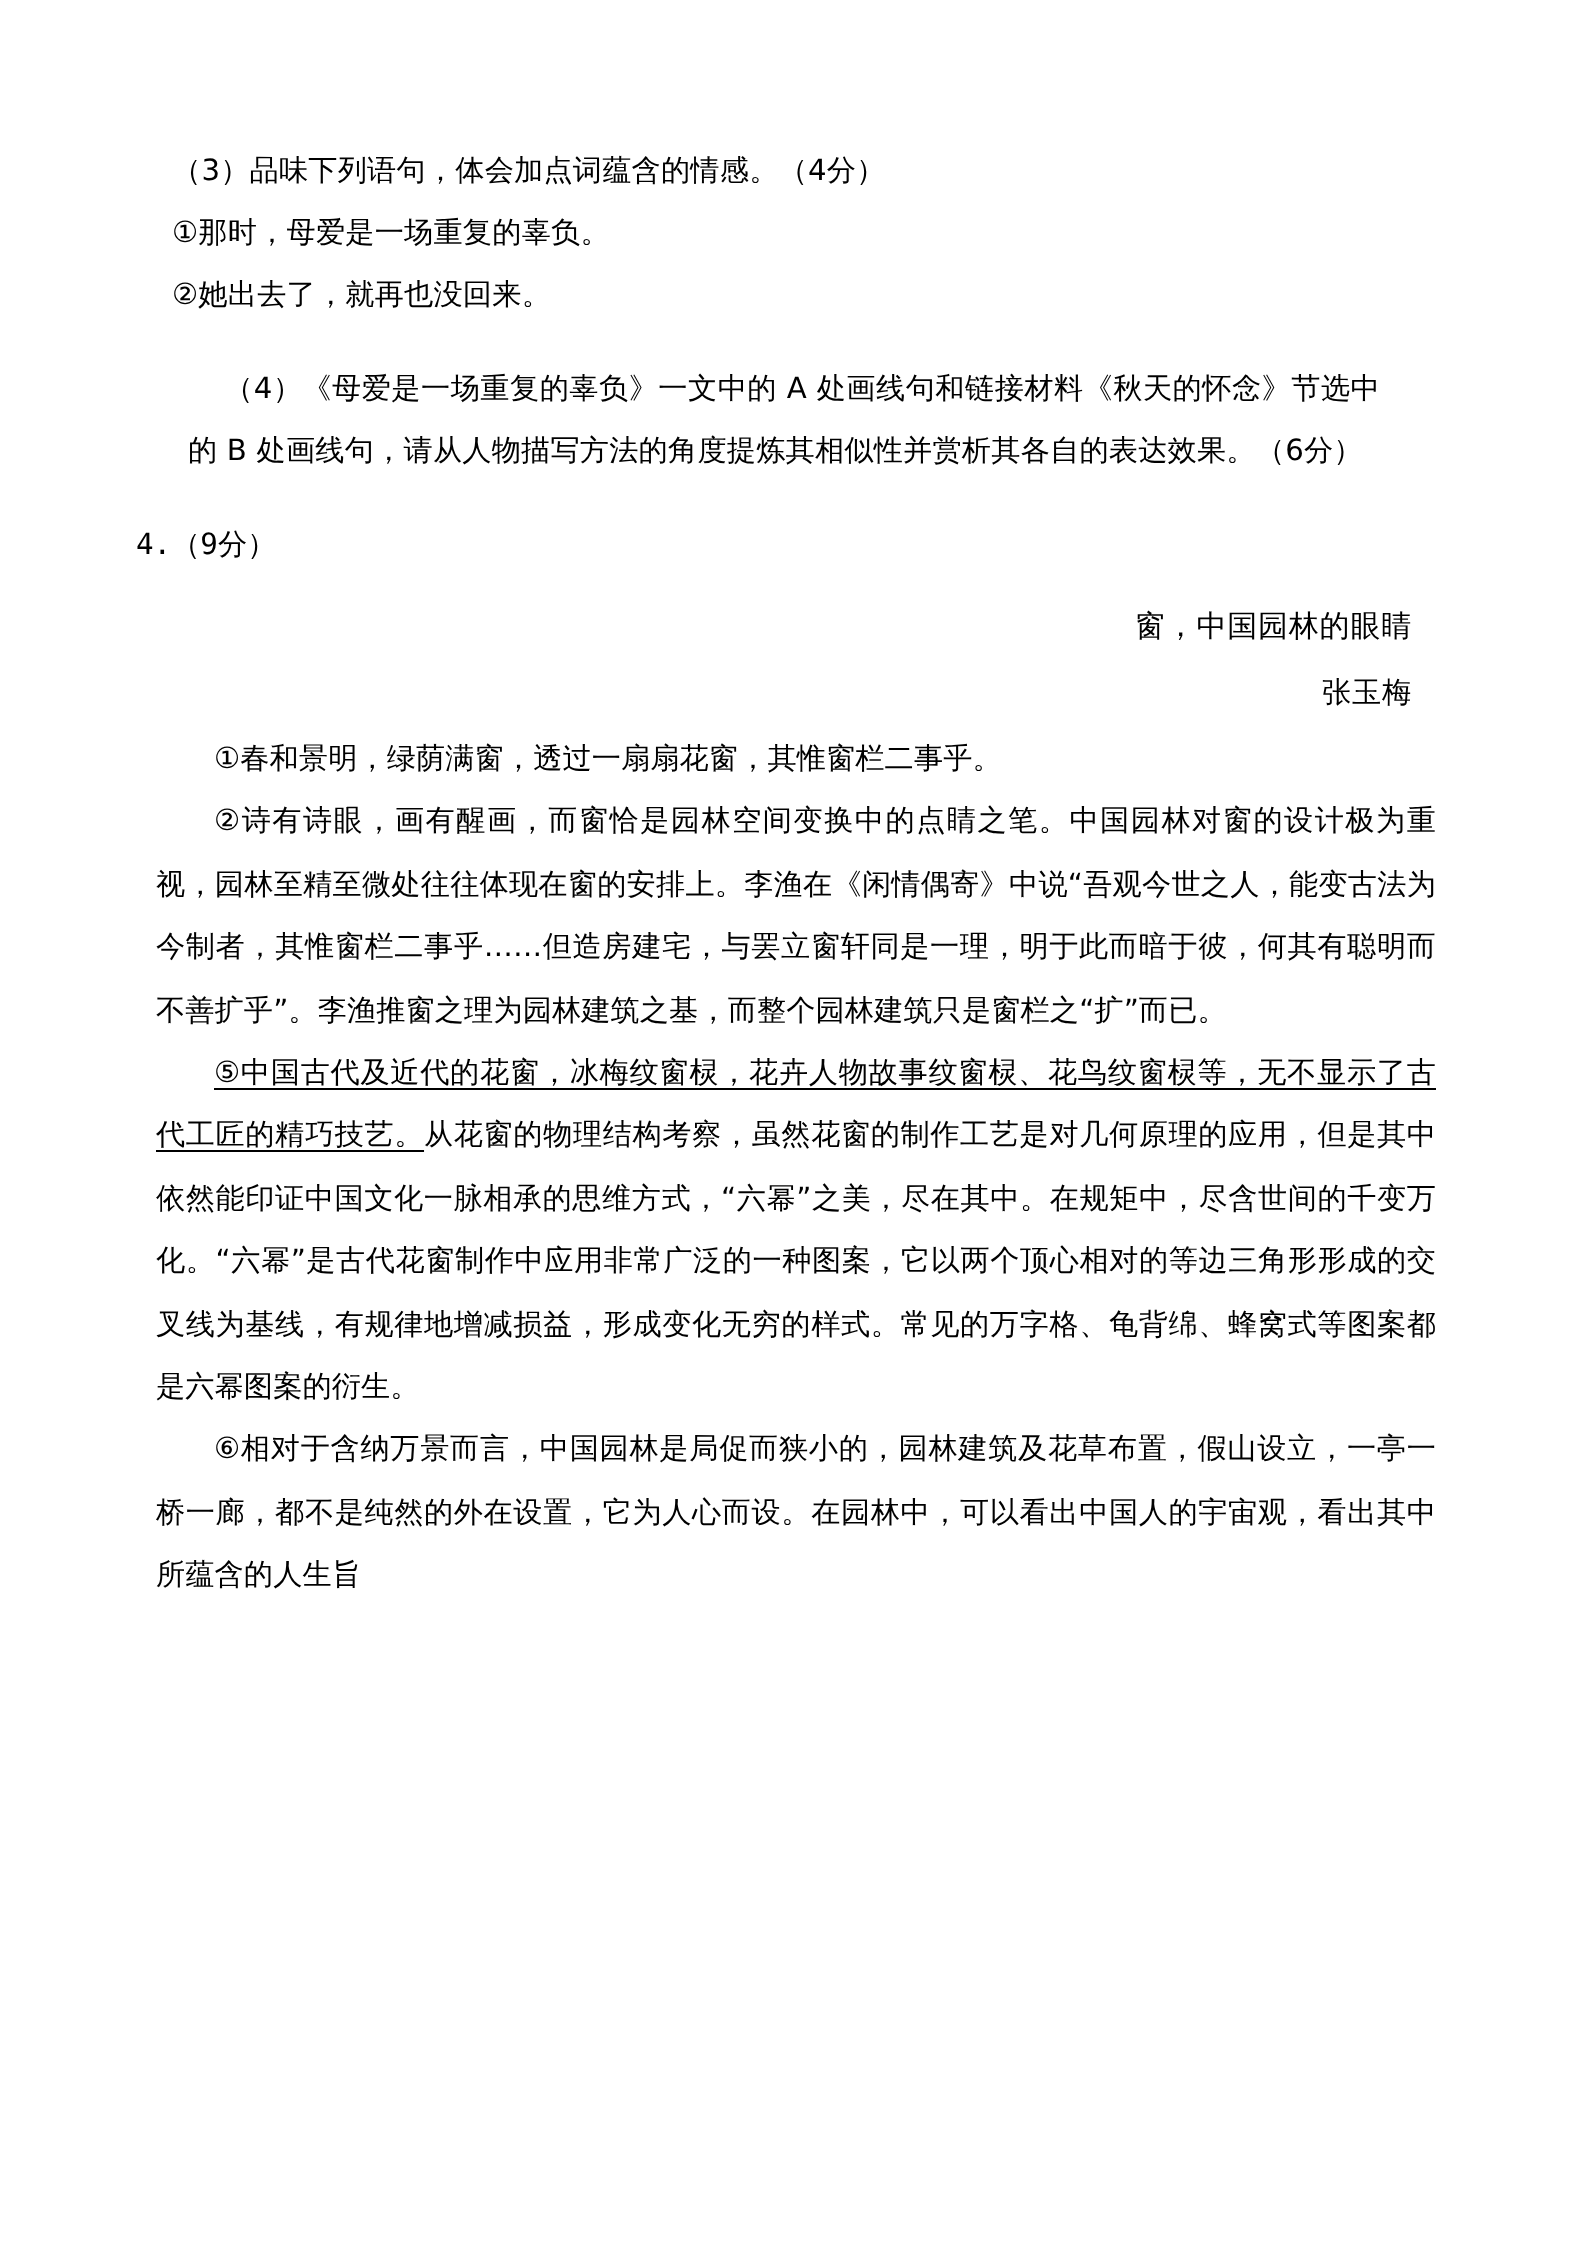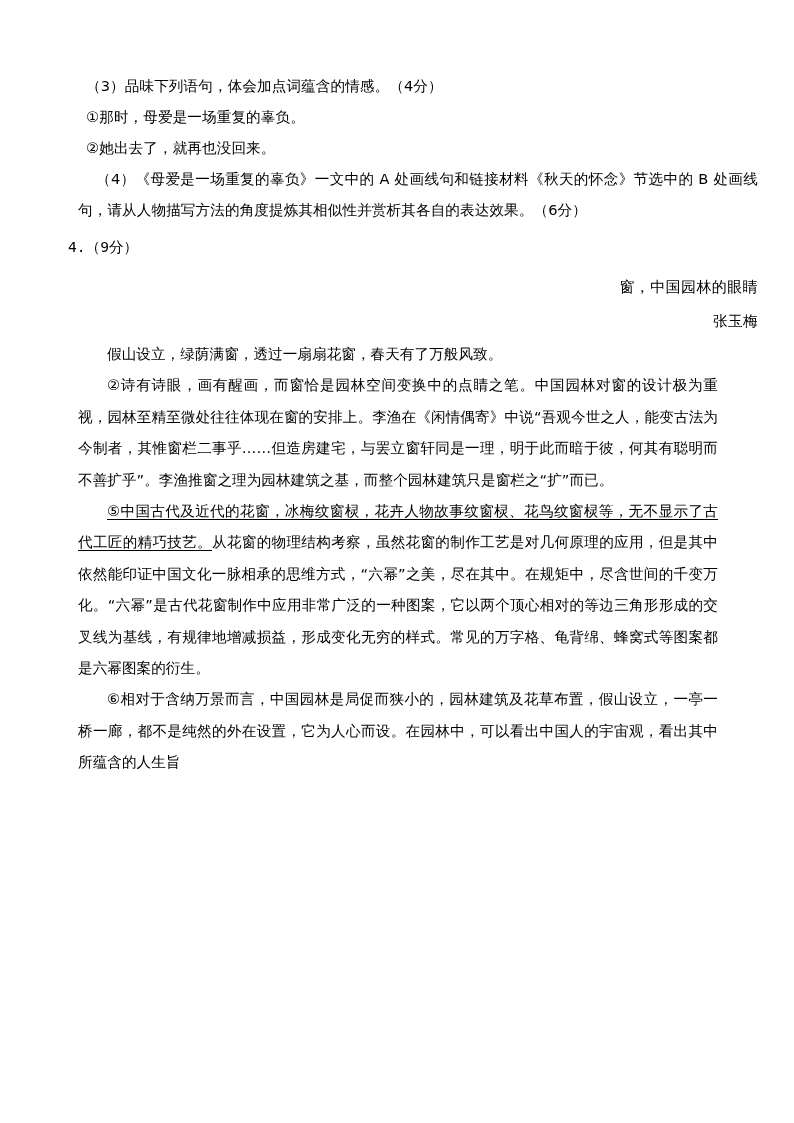--- a/index.html
+++ b/index.html
@@ -13,39 +13,39 @@
     font-family: "DejaVu Sans", "Liberation Sans", sans-serif;
     color: #000000;
     -webkit-font-smoothing: none;
   }
 
   .page {
     position: relative;
     width: 794px;
     height: 1123px;
     box-sizing: border-box;
-    padding: 70px 36px 0 68px;
+    padding: 70px 88px 0 68px;
     background: #ffffff;
   }
 
   .q-line {
     font-size: 14.6px;
     line-height: 31px;
     letter-spacing: 0.1px;
     white-space: nowrap;
   }
   .q-line.indent-1 { text-indent: 18px; }
 
   .q-block {
     font-size: 14.6px;
     line-height: 31px;
     letter-spacing: 0.1px;
     text-align: justify;
     text-justify: inter-ideograph;
-    margin: 0;
+    margin: 16px;
     padding-left: 10px;
     text-indent: 18px;
   }
 
   .section-num {
     font-size: 14.6px;
     line-height: 31px;
     margin-top: 6px;
     text-indent: 0;
     font-family: "DejaVu Sans Mono", "Liberation Mono", monospace;
@@ -99,19 +99,19 @@
   <div class="q-line indent-1">②她出去了，就再也没回来。</div>
 
   <div class="q-block">（4）《母爱是一场重复的辜负》一文中的 A 处画线句和链接材料《秋天的怀念》节选中的 B 处画线句，请从人物描写方法的角度提炼其相似性并赏析其各自的表达效果。（6分）</div>
 
   <div class="section-num">4.（9分）</div>
 
   <div class="article-title">窗，中国园林的眼睛</div>
   <div class="article-author">张玉梅</div>
 
   <div class="body-col">
-    <p class="para"><span>假山设立，绿荫满窗，透过一扇扇花窗，春天有了万般风致。</span></p>
+    <p class="para"><span>①春和景明，绿荫满窗，透过一扇扇花窗，其惟窗栏二事乎。</span></p>
     <p class="para"><span>②诗有诗眼，画有醒画，而窗恰是园林空间变换中的点睛之笔。中国园林对窗的设计极为重视，园林至精至微处往往体现在窗的安排上。李渔在《闲情偶寄》中说“吾观今世之人，能变古法为今制者，其惟窗栏二事乎……但造房建宅，与罢立窗轩同是一理，明于此而暗于彼，何其有聪明而不善扩乎”。李渔推窗之理为园林建筑之基，而整个园林建筑只是窗栏之“扩”而已。</span></p>
     <p class="para"><span class="u">⑤中国古代及近代的花窗，冰梅纹窗棂，花卉人物故事纹窗棂、花鸟纹窗棂等，无不显示了古代工匠的精巧技艺。</span><span>从花窗的物理结构考察，虽然花窗的制作工艺是对几何原理的应用，但是其中依然能印证中国文化一脉相承的思维方式，“六幂”之美，尽在其中。在规矩中，尽含世间的千变万化。“六幂”是古代花窗制作中应用非常广泛的一种图案，它以两个顶心相对的等边三角形形成的交叉线为基线，有规律地增减损益，形成变化无穷的样式。常见的万字格、龟背绵、蜂窝式等图案都是六幂图案的衍生。</span></p>
     <p class="para"><span>⑥相对于含纳万景而言，中国园林是局促而狭小的，园林建筑及花草布置，假山设立，一亭一桥一廊，都不是纯然的外在设置，它为人心而设。在园林中，可以看出中国人的宇宙观，看出其中所蕴含的人生旨</span></p>
   </div>
 
 </div>
 
 </body></html>

